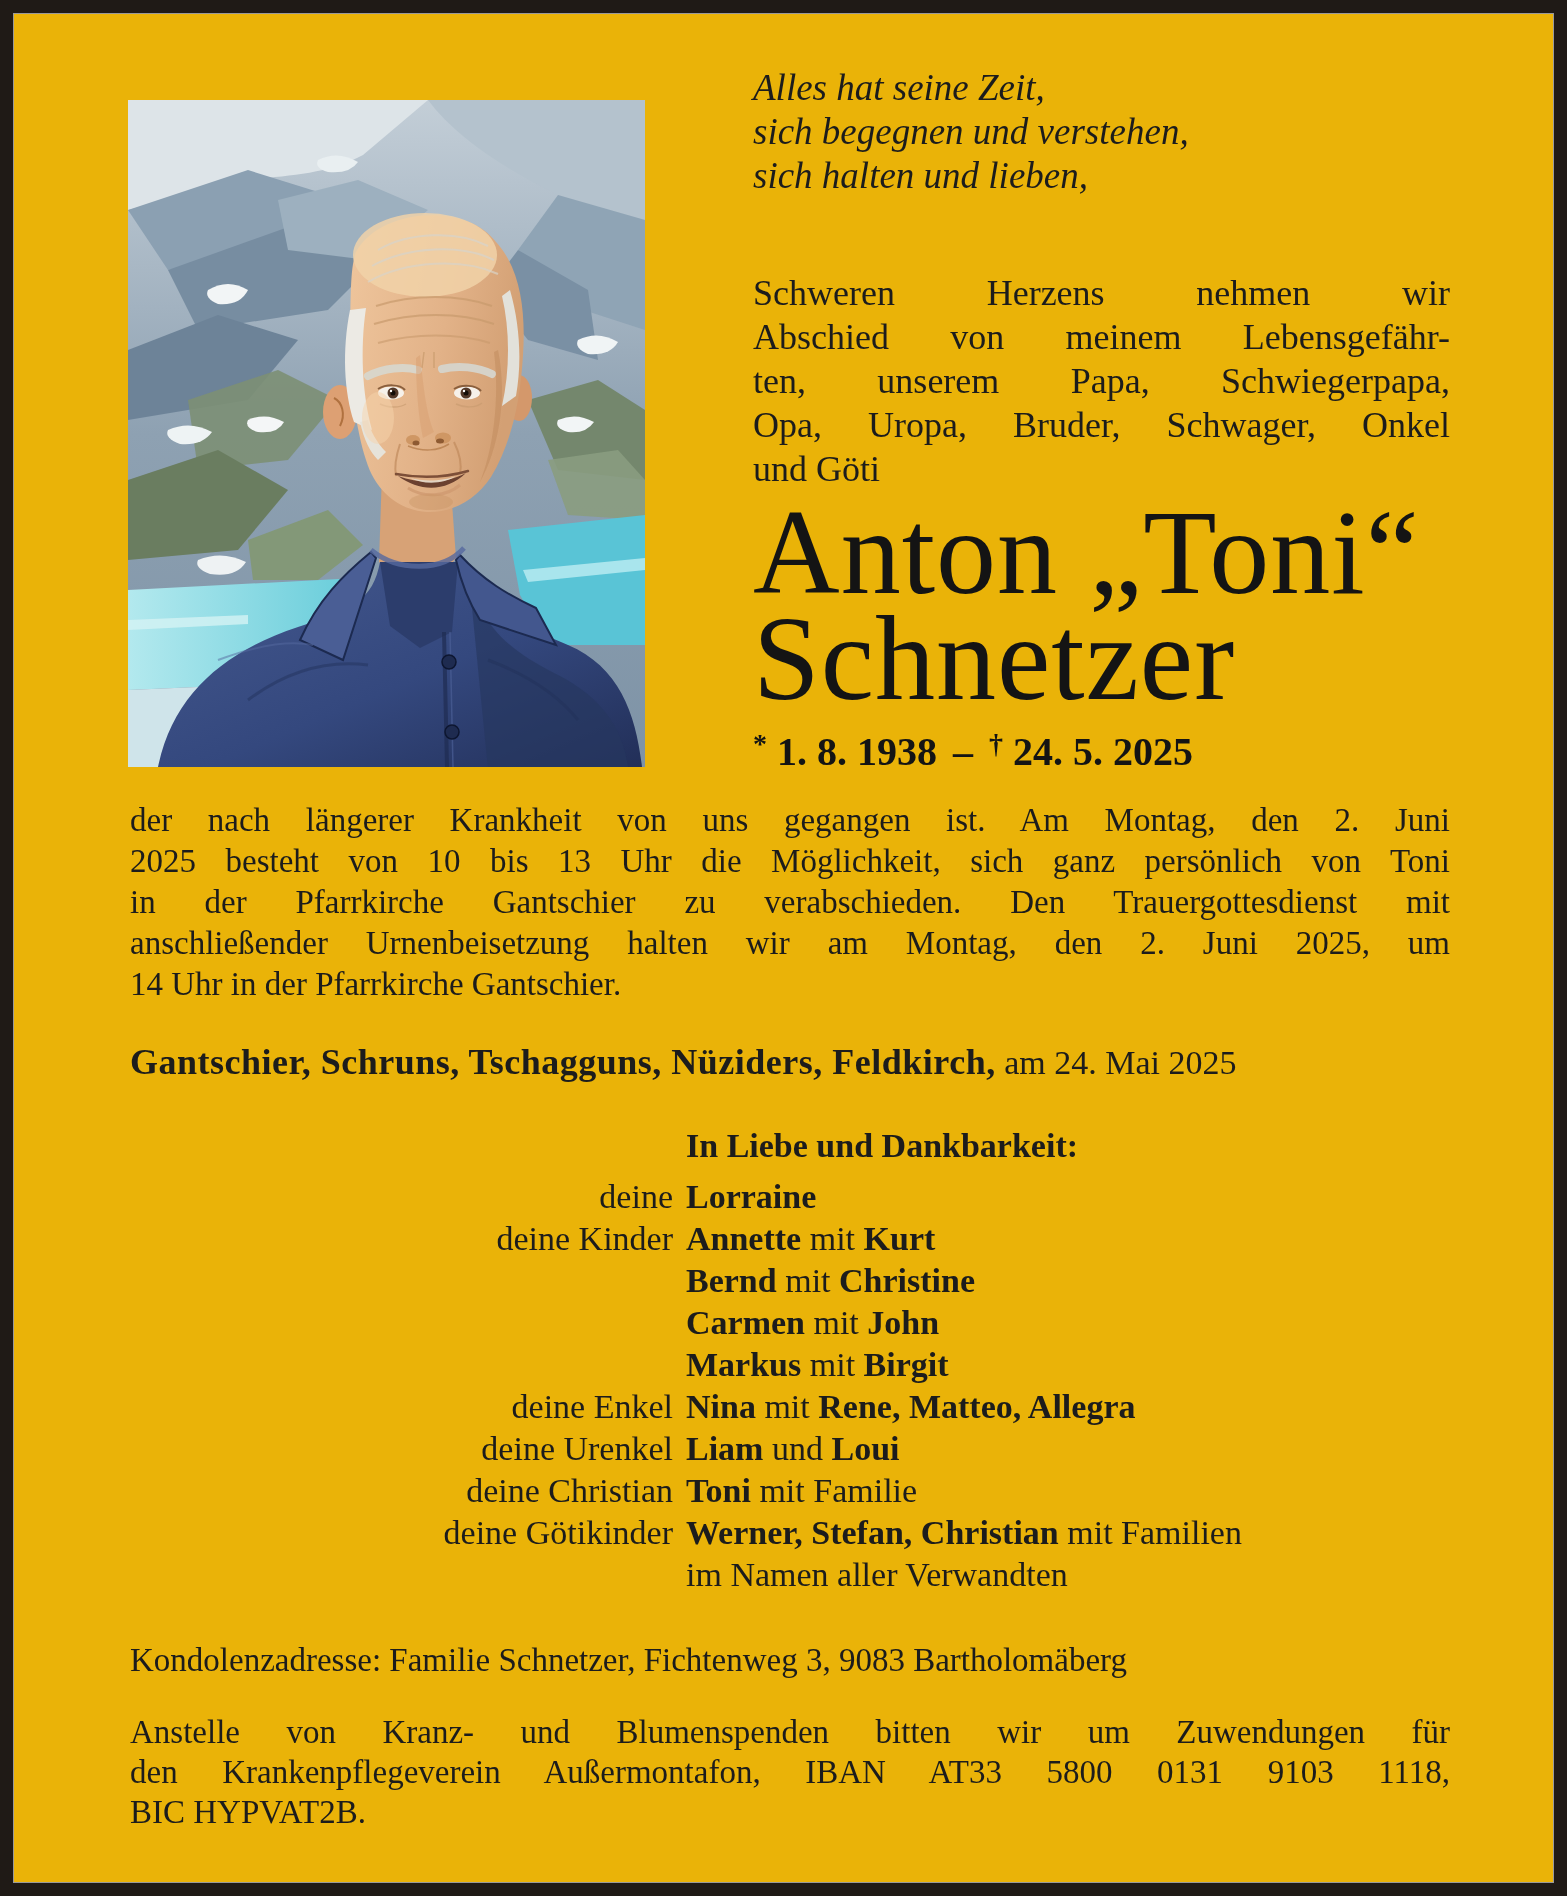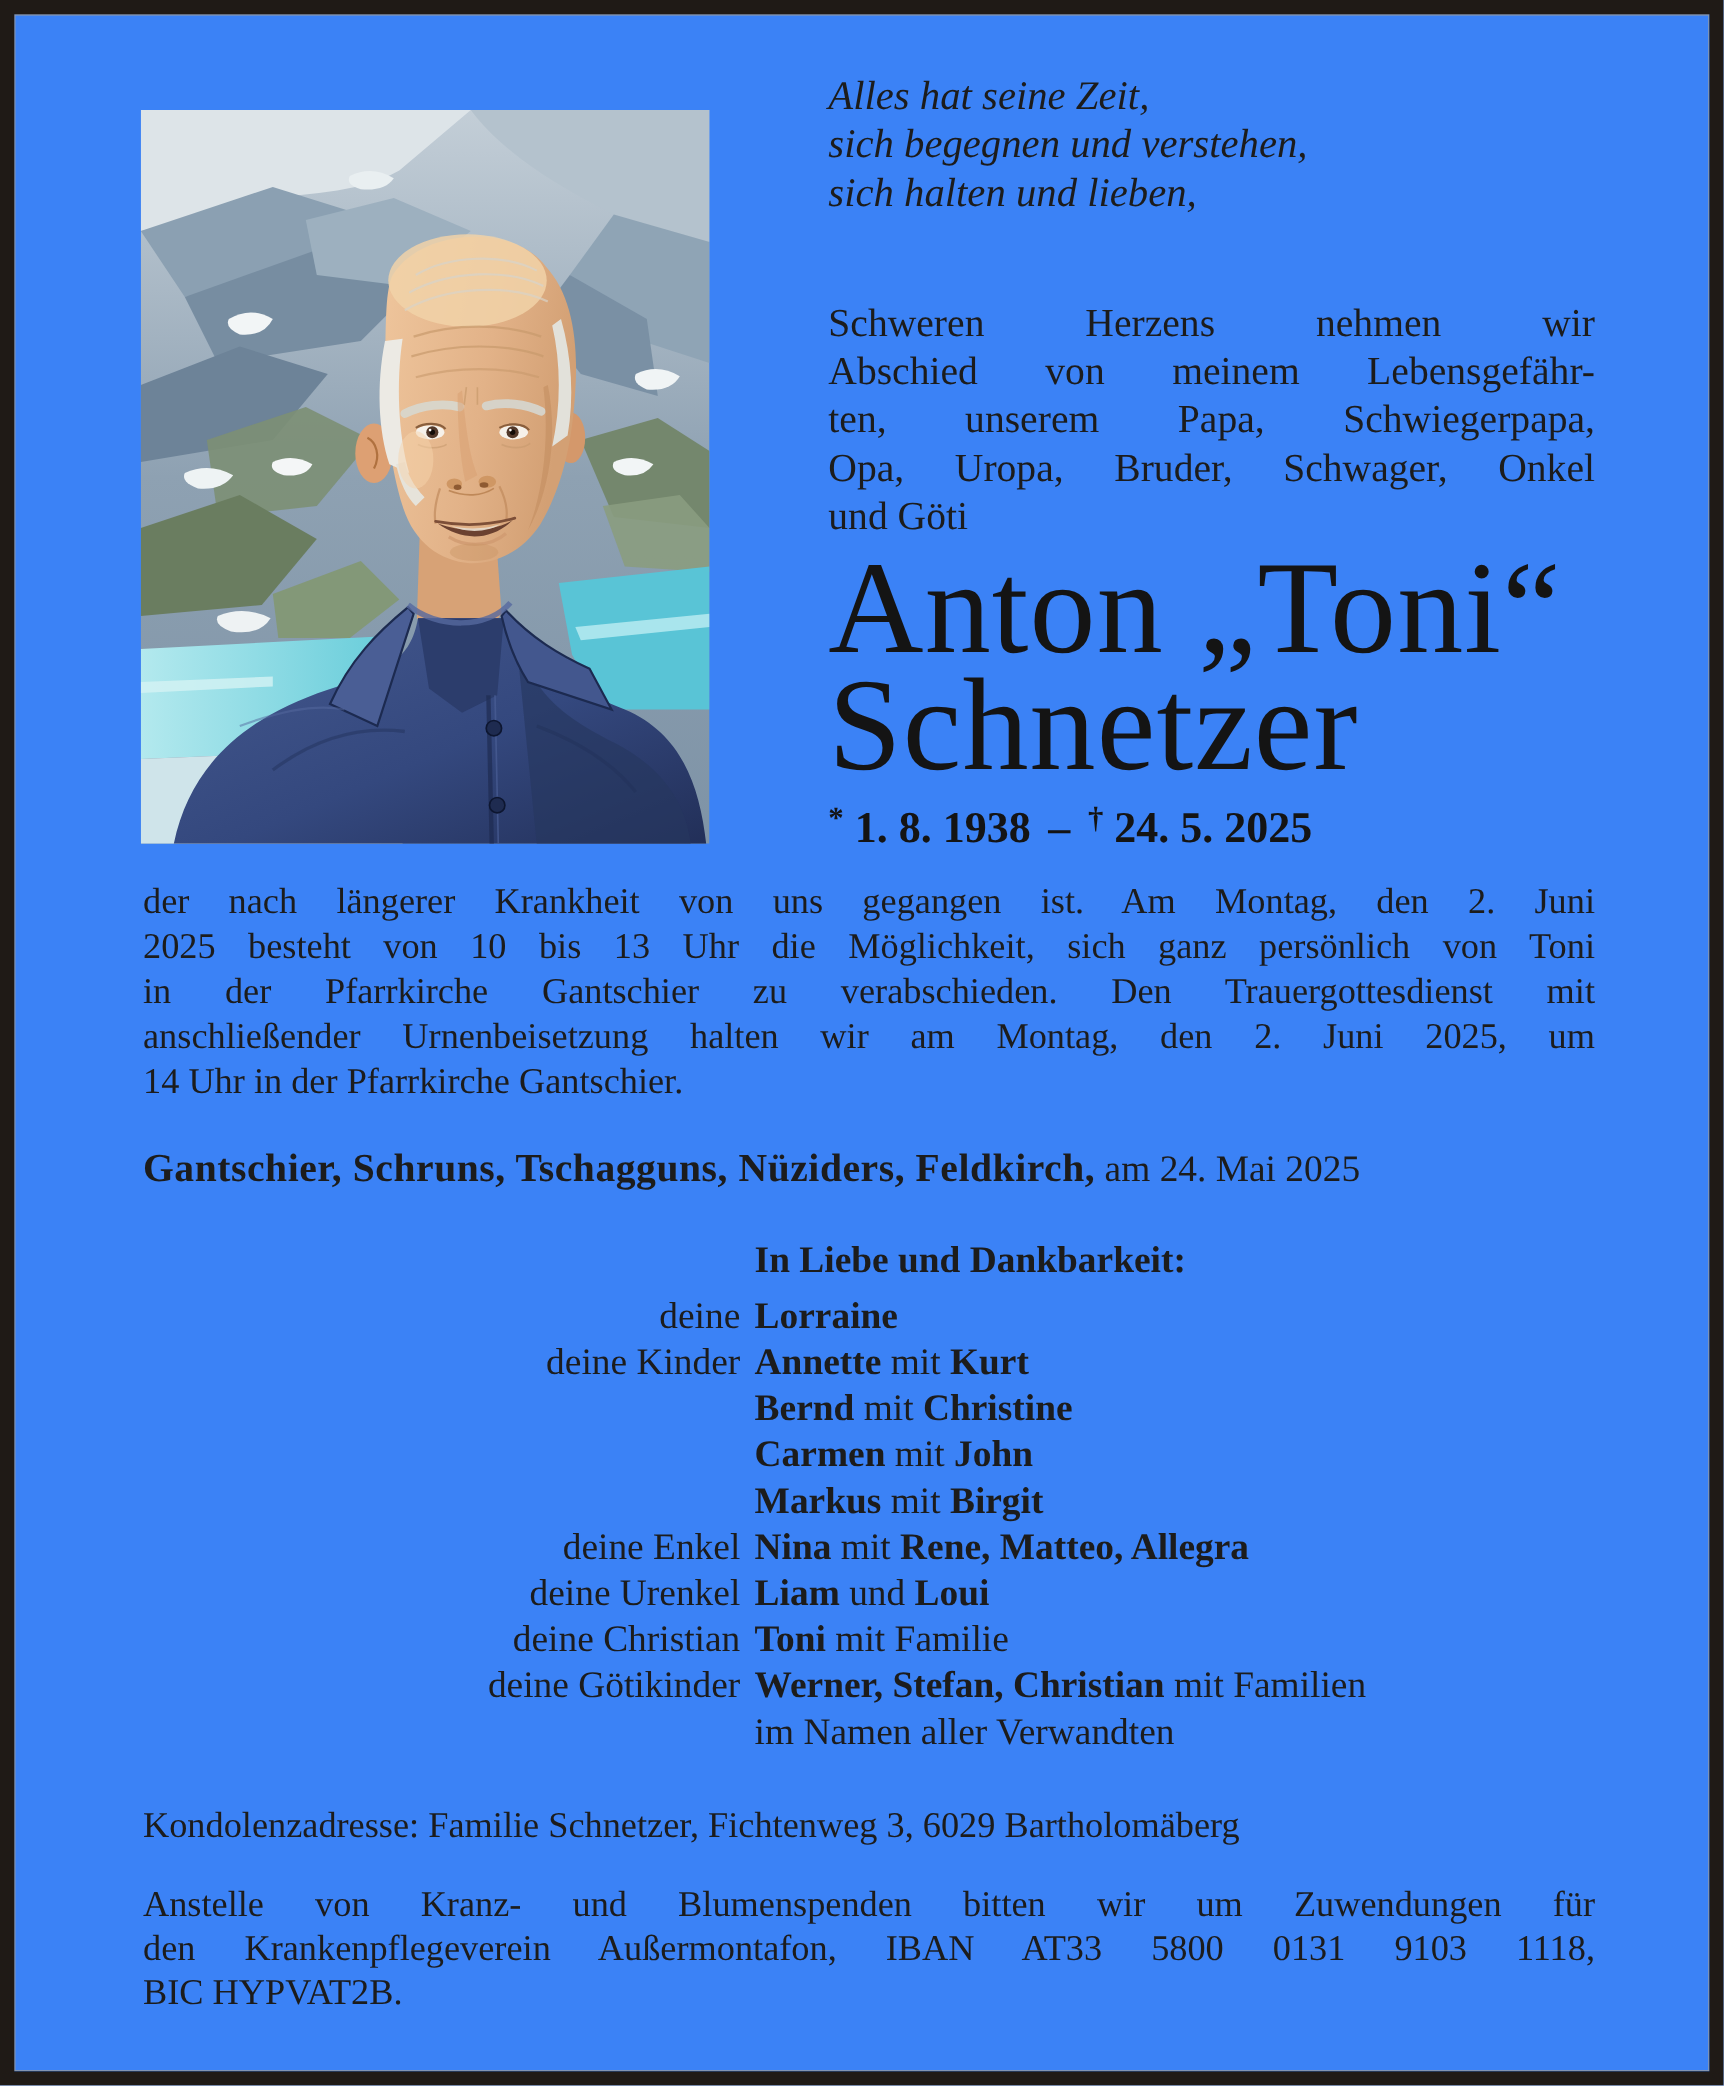--- a/index.html
+++ b/index.html
@@ -1,19 +1,19 @@
 <!DOCTYPE html>
 <html><head>
 <meta charset="utf-8">
 <style>
   html,body{margin:0;padding:0;background:#e8e8e8;}
   .page{
     position:relative;
     width:1567px;height:1896px;
-    background:#3b82f6;
+    background:#eab308;
     border:13px solid #1f1a16;
     box-shadow:inset 0 0 0 1px #9a9a9a;
     box-sizing:border-box;
     font-family:"Liberation Serif", serif;
     color:#1c1c1c;
     overflow:hidden;
   }
   .abs{position:absolute;}
   
   .photo{left:115px;top:87px;width:517px;height:667px;}
@@ -249,21 +249,21 @@
       <div class="fam-row">
         <div class="fam-prefix">deine Götikinder</div>
         <div class="fam-names"><b>Werner, Stefan, Christian</b><span> mit Familien</span></div>
       </div>
       <div class="fam-row">
         <div class="fam-prefix"></div>
         <div class="fam-names"><span>im Namen aller Verwandten</span></div>
       </div>
     </div>
 
-  <div class="abs condolence">Kondolenzadresse: Familie Schnetzer, Fichtenweg 3, 6029 Bartholomäberg</div>
+  <div class="abs condolence">Kondolenzadresse: Familie Schnetzer, Fichtenweg 3, 9083 Bartholomäberg</div>
 
   <div class="abs donation">
       <div class="jl">Anstelle von Kranz- und Blumenspenden bitten wir um Zuwendungen für</div>
       <div class="jl">den Krankenpflegeverein Außermontafon, IBAN AT33 5800 0131 9103 1118,</div>
       <div>BIC HYPVAT2B.</div>
     </div>
 
 </div>
 
 </body></html>

